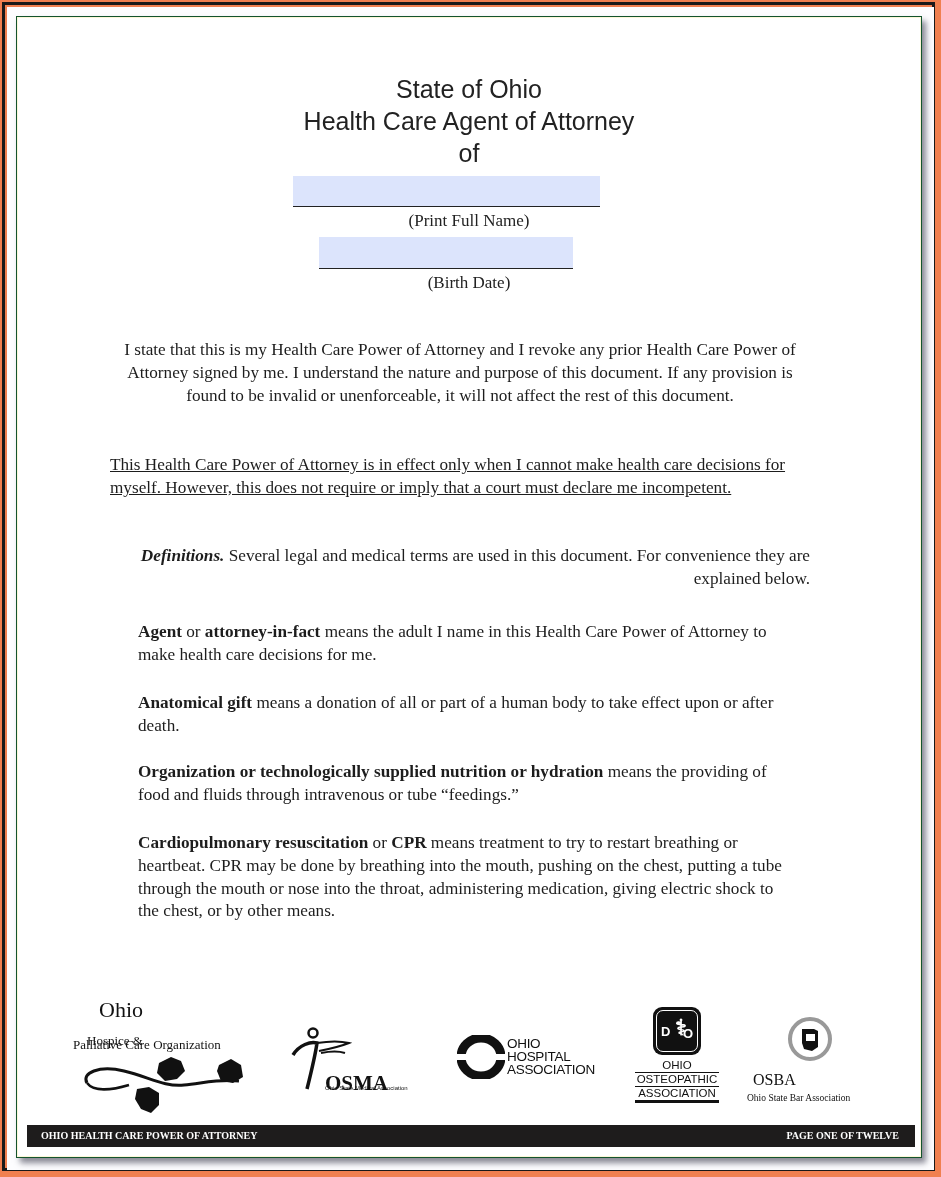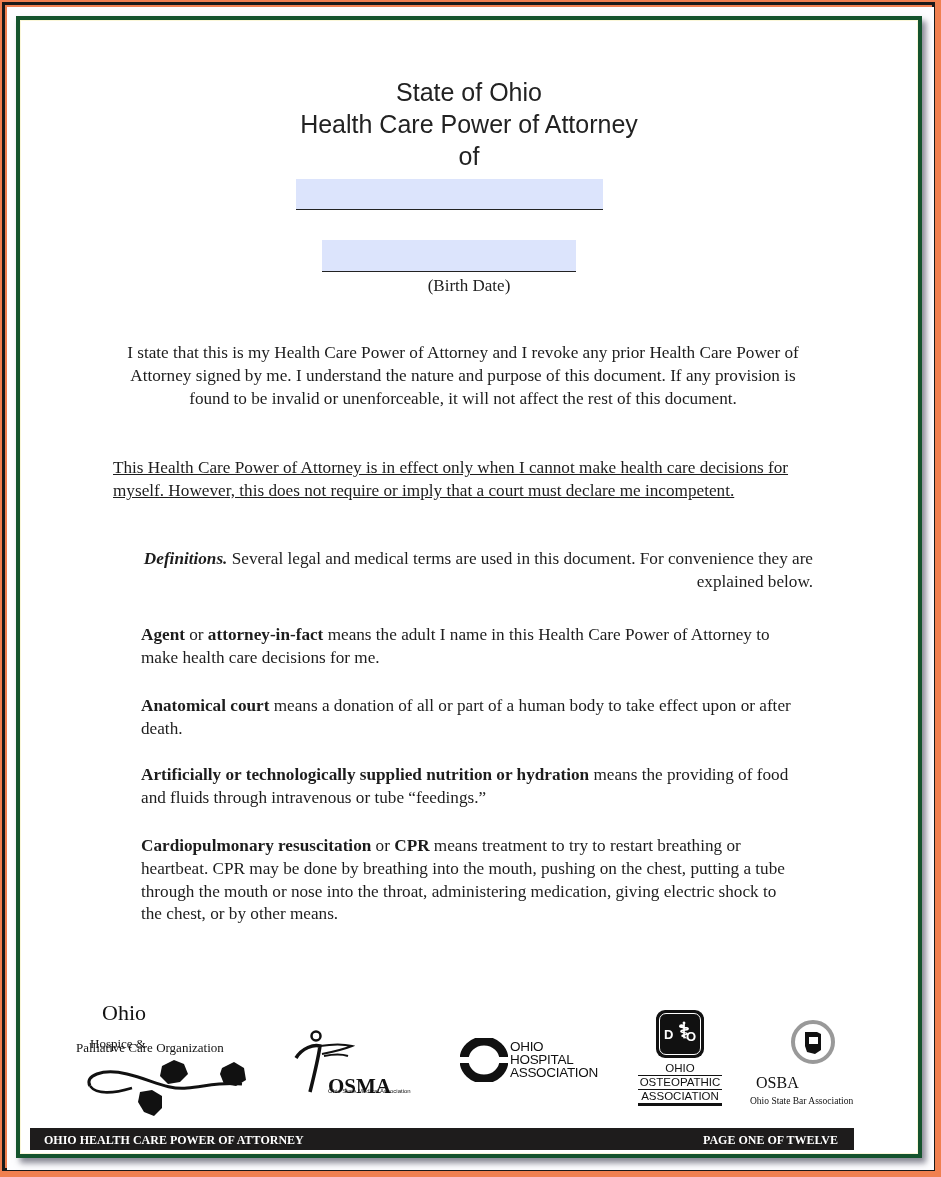--- a/index.html
+++ b/index.html
@@ -11,21 +11,21 @@
     .frame-black {
       position: absolute; left: 2px; top: 2px; width: 933px; height: 1169px;
       border: 3px solid #1a1a1a; box-sizing: border-box;
     }
     .frame-white {
       position: absolute; left: 7px; top: 7px; width: 927px; height: 1163px;
       background: #fdfdff;
     }
     .page {
       position: absolute; left: 16px; top: 16px; width: 906px; height: 1142px;
-      border: 4px solid #14532d; box-sizing: border-box;
+      border: 1px solid #14532d; box-sizing: border-box;
       background: #ffffff;
       box-shadow: 4px 5px 6px rgba(40,40,60,0.55);
     }
     .page-inner {
       position: absolute; left: 0; top: 0; right: 0; bottom: 0;
       border: 1px solid #fbf7d8;
     }
     .title {
       position: absolute; left: 0; width: 100%; text-align: center;
       font-family: "Liberation Sans", sans-serif; font-size: 25px; color: #222;
@@ -71,51 +71,52 @@
     .ooa .badge { position: absolute; left: 18px; top: 0; width: 48px; height: 48px; background: #111; border-radius: 9px; }
     .ooa .badge-inner { position: absolute; left: 3px; top: 3px; width: 40px; height: 40px; border: 1px solid #fff; border-radius: 7px; color: #fff; font-family: "Liberation Sans", sans-serif; font-weight: bold; font-size: 13px; }
     .ooa .lines { position: absolute; left: 0; top: 52px; width: 84px; font-family: "Liberation Sans", sans-serif; font-size: 11.5px; line-height: 13px; }
     .ooa .ln { border-bottom: 1px solid #111; }
     .ooa .ln-last { border-bottom: 3px solid #111; }
     .osba { left: 736px; top: 998px; width: 120px; height: 95px; text-align: left; }
     .osba .circle { position: absolute; left: 35px; top: 2px; width: 44px; height: 44px; border: 4px solid #999; border-radius: 50%; box-sizing: border-box; background: #fff; }
     .osba .l-name { position: absolute; left: 0; width: 114px; top: 56px; font-size: 16px; }
     .osba .l-sub { position: absolute; left: -6px; width: 126px; top: 78px; font-size: 9.5px; }
     .footer-bar {
-      position: absolute; left: 10px; top: 1108px; width: 824px; height: 22px;
+      position: absolute; left: 10px; top: 1108px; width: 888px; height: 22px;
       background: #1e1c1c; color: #fff;
-      font-family: "Liberation Serif", serif; font-weight: bold; font-size: 12px;
+      font-family: "Liberation Serif", serif; font-weight: bold; font-size: 10px;
     }
     .footer-left { position: absolute; left: 14px; top: 5px; }
     .footer-right { position: absolute; right: 16px; top: 5px; }
   </style>
 </head>
 <body>
 
 <div class="frame-black"></div>
 <div class="frame-white"></div>
 
 <div class="page">
   <div class="page-inner"></div>
 
   <div class="title t1">State of Ohio</div>
-  <div class="title t2">Health Care Power of Attorney</div>
+  <div class="title t2">Health Care Agent of Attorney</div>
   <div class="title t3">of</div>
 
   <div class="field field-name"></div>
+  <div class="caption cap-name">(Print Full Name)</div>
   <div class="field field-birth"></div>
   <div class="caption cap-birth">(Birth Date)</div>
 
   <div class="para p1">I state that this is my Health Care Power of Attorney and I revoke any prior Health Care Power of Attorney signed by me.  I understand the nature and purpose of this document. If any provision is found to be invalid or unenforceable, it will not affect the rest of this document.</div>
   <div class="para p2">This Health Care Power of Attorney is in effect only when I cannot make health care decisions for myself.  However, this does not require or imply that a court must declare me incompetent.</div>
   <div class="para p3"><b><i>Definitions.</i></b><span>  Several legal and medical terms are used in this document.  For convenience they are explained below.</span></div>
 
   <div class="para d1"><b>Agent</b><span> or </span><b>attorney-in-fact</b><span> means the adult I name in this Health Care Power of Attorney to make health care decisions for me.</span></div>
-  <div class="para d2"><b>Anatomical court</b><span> means a donation of all or part of a human body to take effect upon or after death.</span></div>
-  <div class="para d3"><b>Artificially or technologically supplied nutrition or hydration</b><span> means the providing of food and fluids through intravenous or tube “feedings.”</span></div>
+  <div class="para d2"><b>Anatomical gift</b><span> means a donation of all or part of a human body to take effect upon or after death.</span></div>
+  <div class="para d3"><b>Organization or technologically supplied nutrition or hydration</b><span> means the providing of food and fluids through intravenous or tube “feedings.”</span></div>
   <div class="para d4"><b>Cardiopulmonary resuscitation</b><span> or </span><b>CPR</b><span> means treatment to try to restart breathing or heartbeat. CPR may be done by breathing into the mouth, pushing on the chest, putting a tube through the mouth or nose into the throat, administering medication, giving electric shock to the chest, or by other means.</span></div>
 
   <div class="logo ohpco">
     <div class="l-ohio">Ohio</div>
     <div class="l-hosp">Hospice &amp;</div>
     <div class="l-pall">Palliative Care Organization</div>
     <svg width="170" height="60" viewBox="0 0 170 60">
       <path d="M8 28 C 2 18, 20 10, 45 16 C 70 22, 85 32, 105 30 C 125 28, 140 24, 160 26" stroke="#111" stroke-width="3" fill="none"></path>
       <path d="M8 28 C 14 36, 30 36, 50 30" stroke="#111" stroke-width="2.5" fill="none"></path>
       <path d="M80 8 l12 -6 l10 4 l4 10 l-8 8 l-12 2 l-8 -8 z" fill="#111"></path>

